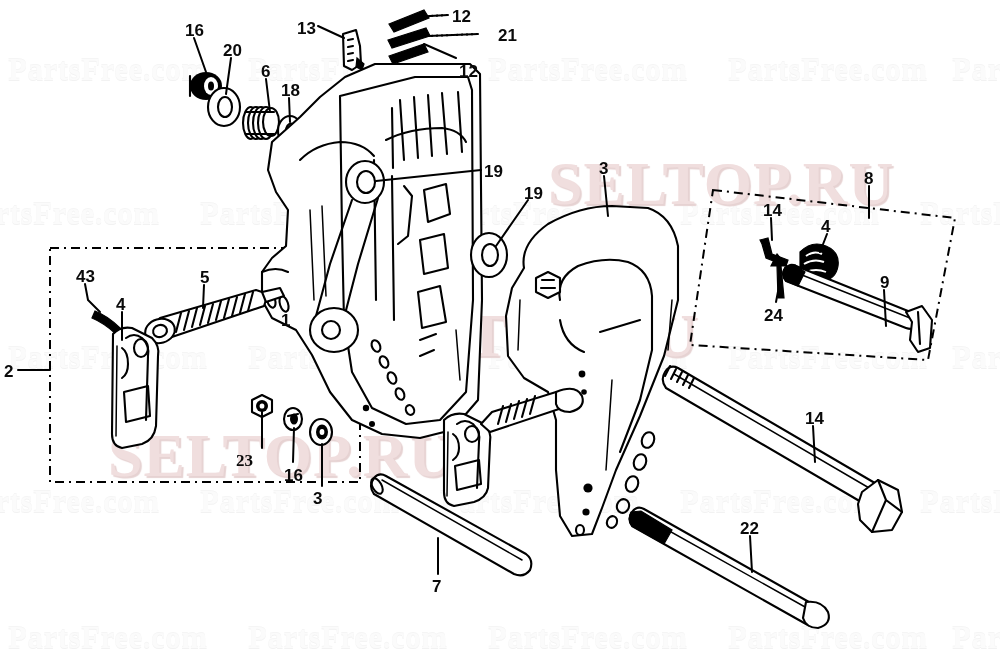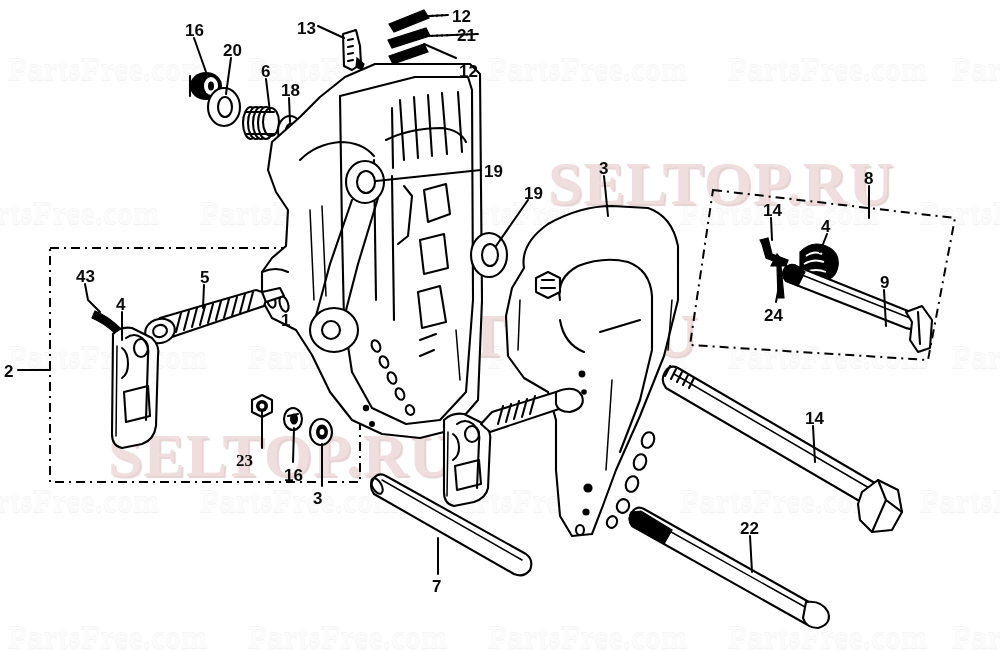--- a/index.html
+++ b/index.html
@@ -369,21 +369,21 @@
       <polyline points="18,370 50,370" fill="none" stroke="#000" stroke-width="2" stroke-dasharray="2 3"></polyline>
       <polyline points="478,34 428,36" fill="none" stroke="#000" stroke-width="2" stroke-dasharray="2 3"></polyline>
       <polyline points="448,15 412,17" fill="none" stroke="#000" stroke-width="2" stroke-dasharray="2 3"></polyline>
     </svg>
 
   <div id="labels">
       <div class="lbl" style="left: 185px; top: 22px;">16</div>
       <div class="lbl" style="left: 223px; top: 42px;">20</div>
       <div class="lbl" style="left: 297px; top: 20px;">13</div>
       <div class="lbl" style="left: 452px; top: 8px;">12</div>
-      <div class="lbl" style="left: 457px; top: 27px;">21</div>
+      <div class="lbl" style="left: 498px; top: 27px;">21</div>
       <div class="lbl" style="left: 459px; top: 63px;">12</div>
       <div class="lbl" style="left: 261px; top: 63px;">6</div>
       <div class="lbl" style="left: 281px; top: 82px;">18</div>
       <div class="lbl" style="left: 484px; top: 163px;">19</div>
       <div class="lbl" style="left: 524px; top: 185px;">19</div>
       <div class="lbl" style="left: 599px; top: 160px;">3</div>
       <div class="lbl" style="left: 864px; top: 170px;">8</div>
       <div class="lbl" style="left: 763px; top: 202px;">14</div>
       <div class="lbl" style="left: 821px; top: 218px;">4</div>
       <div class="lbl" style="left: 880px; top: 274px;">9</div>

